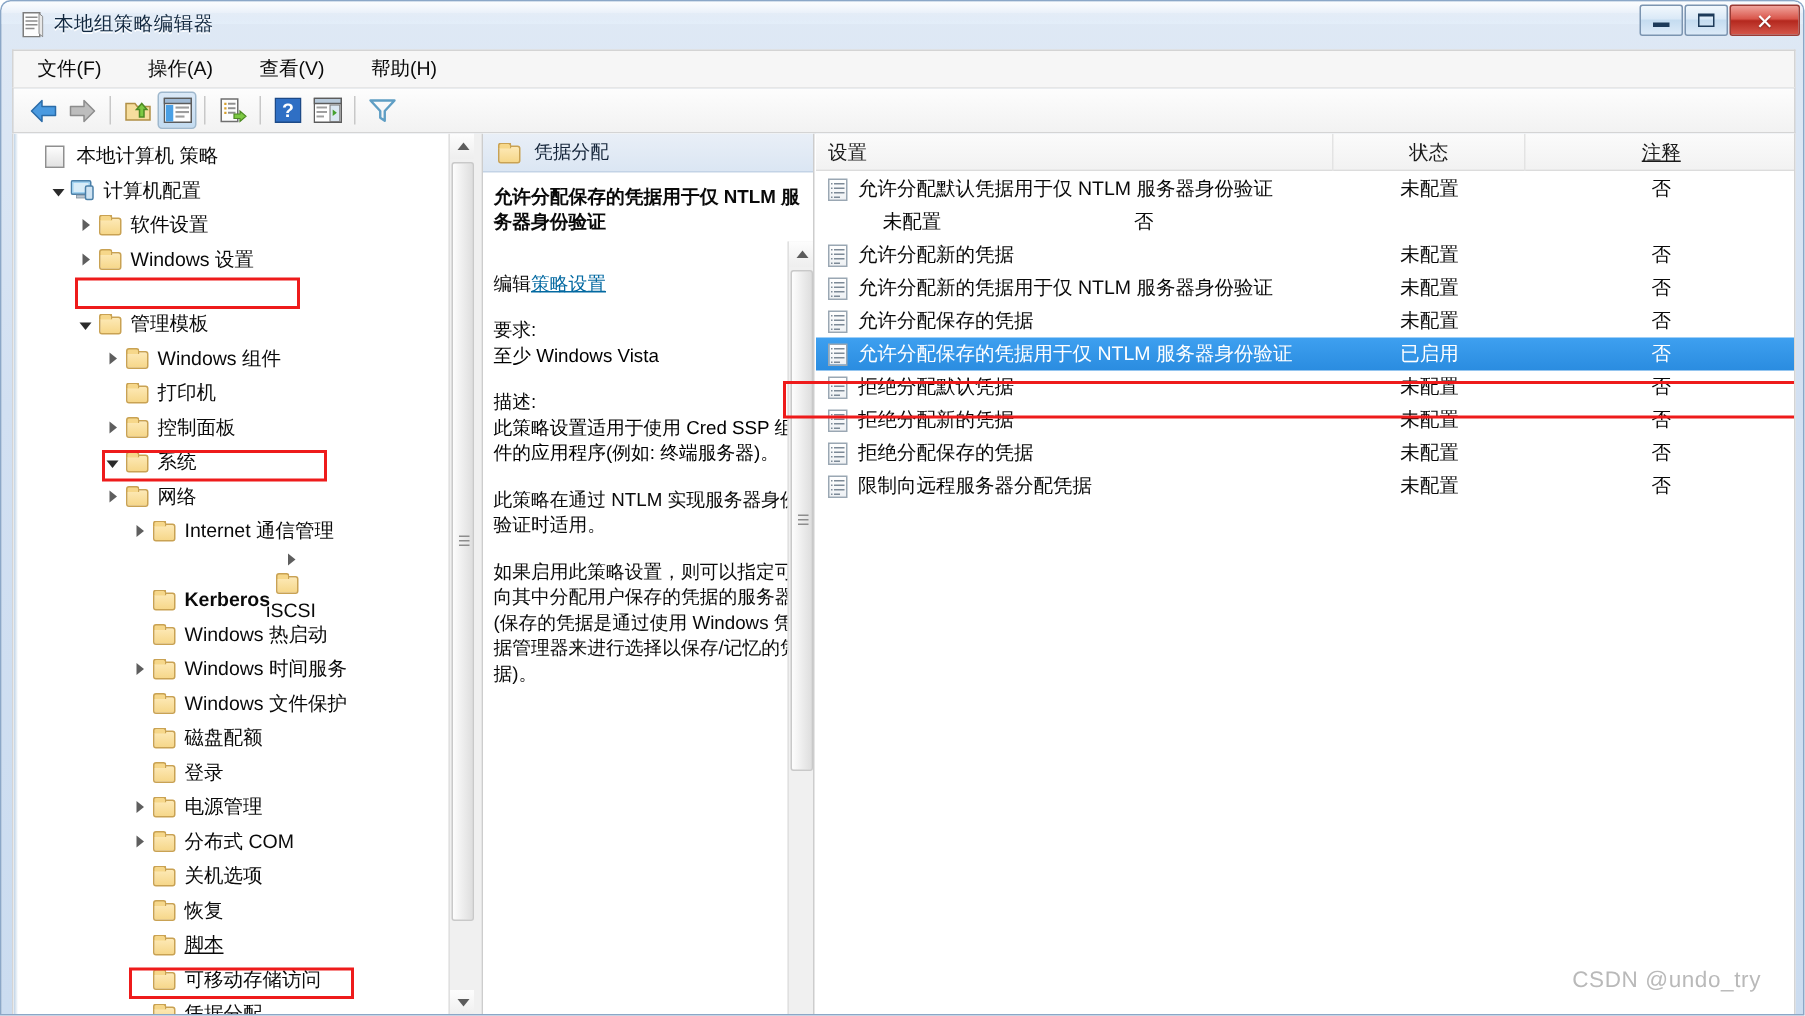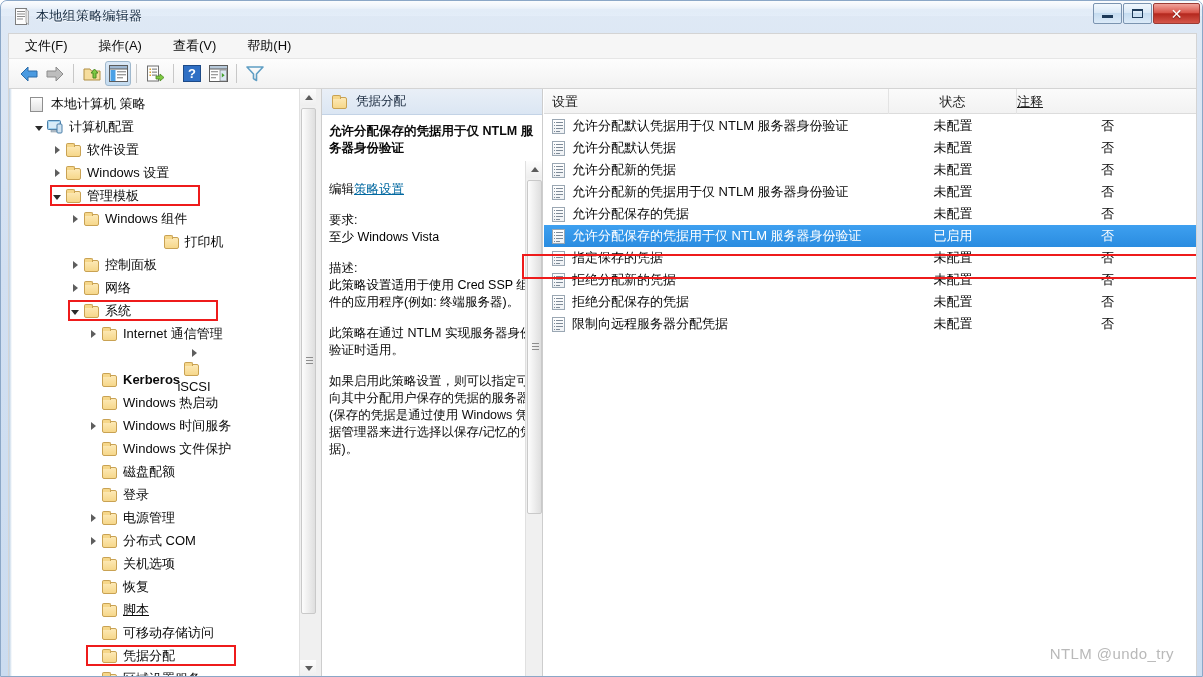--- a/index.html
+++ b/index.html
@@ -182,21 +182,21 @@
     background: linear-gradient(to bottom, #fbfbfb, #f2f2f2);
     border-bottom: 1px solid #dcdcdc;
     display: flex; align-items: center;
   }
   .col-h {
     font-size: 13px; color: #1a1a1a; height: 25px; line-height: 25px;
     border-right: 1px solid #e3e3e3; padding-left: 8px; position: relative;
   }
   .col-h.c-name { width: 345px; }
   .col-h.c-state { width: 128px; text-align: center; padding-left: 0; }
-  .col-h.c-comment { width: 181px; padding-left: 0; border-right: none; text-decoration: underline; }
+  .col-h.c-comment { width: 181px; text-align: center; padding-left: 0; border-right: none; text-decoration: underline; }
   #list-rows { position: absolute; left: 0; top: 26px; width: 654px; }
   .lrow { height: 22px; display: flex; align-items: center; font-size: 13px; color: #0a0a0a; }
   .lrow.selected { background: linear-gradient(to bottom, #3ea0f0, #2a8ce0); color: #ffffff; }
   .cell-name { width: 345px; display: flex; align-items: center; padding-left: 8px; white-space: nowrap; overflow: hidden; }
   .cell-state { width: 128px; text-align: center; }
   .cell-comment { width: 181px; text-align: center; }
   .policy-icon { flex: 0 0 14px; width: 14px; height: 15px; margin-right: 6px; position: relative; }
   .policy-icon .sheet {
     position: absolute; left: 0; top: 0; width: 13px; height: 15px;
     background: linear-gradient(to bottom, #ffffff, #eef1f4);
@@ -354,72 +354,72 @@
           </div>
           <div class="tree-row" style="padding-left: 36px;">
             <span class="twisty">
               <span class="arrow-c"></span>
             </span>
             <span class="t-icon">
               <span class="folder"></span>
             </span>
             <span>Windows 设置</span>
           </div>
-          <div class="tree-row" style="padding-left: 36px;">
+          <div class="tree-row" style="padding-left: 36px; margin-top: 20px;">
             <span class="twisty">
               <span class="arrow-o"></span>
             </span>
             <span class="t-icon">
               <span class="folder"></span>
             </span>
             <span>管理模板</span>
           </div>
           <div class="redbox" style="left: 37px; top: 93px; width: 150px; height: 21px;"></div>
           <div class="tree-row" style="padding-left: 54px;">
             <span class="twisty">
               <span class="arrow-c"></span>
             </span>
             <span class="t-icon">
               <span class="folder"></span>
             </span>
             <span>Windows 组件</span>
           </div>
-          <div class="tree-row" style="padding-left: 54px; justify-content: center;">
+          <div class="tree-row" style="padding-left: 54px;">
             <span class="twisty"></span>
             <span class="t-icon">
               <span class="folder"></span>
             </span>
             <span>打印机</span>
           </div>
           <div class="tree-row" style="padding-left: 54px;">
             <span class="twisty">
               <span class="arrow-c"></span>
             </span>
             <span class="t-icon">
               <span class="folder"></span>
             </span>
             <span>控制面板</span>
           </div>
           <div class="tree-row" style="padding-left: 54px;">
             <span class="twisty">
+              <span class="arrow-o"></span>
+            </span>
+            <span class="t-icon">
+              <span class="folder"></span>
+            </span>
+            <span>系统</span>
+          </div>
+          <div class="tree-row" style="padding-left: 54px;">
+            <span class="twisty">
               <span class="arrow-c"></span>
             </span>
             <span class="t-icon">
               <span class="folder"></span>
             </span>
             <span>网络</span>
-          </div>
-          <div class="tree-row" style="padding-left: 54px;">
-            <span class="twisty">
-              <span class="arrow-o"></span>
-            </span>
-            <span class="t-icon">
-              <span class="folder"></span>
-            </span>
-            <span>系统</span>
           </div>
           <div class="redbox" style="left: 55px; top: 208px; width: 150px; height: 21px;"></div>
           <div class="tree-row" style="padding-left: 72px;">
             <span class="twisty">
               <span class="arrow-c"></span>
             </span>
             <span class="t-icon">
               <span class="folder"></span>
             </span>
             <span>Internet 通信管理</span>
@@ -612,34 +612,20 @@
                 <span class="bar" style="top:9px"></span>
                 <span class="dot" style="top:12px"></span>
                 <span class="bar" style="top:12px;width:4px"></span>
               </span>
               <span>允许分配默认凭据用于仅 NTLM 服务器身份验证</span>
             </div>
             <div class="cell-state">未配置</div>
             <div class="cell-comment">否</div>
           </div>
           <div class="lrow">
-            <div class="cell-name">
-              <span class="policy-icon">
-                <span class="sheet"></span>
-                <span class="dot" style="top:3px"></span>
-                <span class="bar" style="top:3px"></span>
-                <span class="dot" style="top:6px"></span>
-                <span class="bar" style="top:6px"></span>
-                <span class="dot" style="top:9px"></span>
-                <span class="bar" style="top:9px"></span>
-                <span class="dot" style="top:12px"></span>
-                <span class="bar" style="top:12px;width:4px"></span>
-              </span>
-              <span>允许分配默认凭据</span>
-            </div>
             <div class="cell-state">未配置</div>
             <div class="cell-comment">否</div>
           </div>
           <div class="lrow">
             <div class="cell-name">
               <span class="policy-icon">
                 <span class="sheet"></span>
                 <span class="dot" style="top:3px"></span>
                 <span class="bar" style="top:3px"></span>
                 <span class="dot" style="top:6px"></span>
@@ -714,21 +700,21 @@
                 <span class="sheet"></span>
                 <span class="dot" style="top:3px"></span>
                 <span class="bar" style="top:3px"></span>
                 <span class="dot" style="top:6px"></span>
                 <span class="bar" style="top:6px"></span>
                 <span class="dot" style="top:9px"></span>
                 <span class="bar" style="top:9px"></span>
                 <span class="dot" style="top:12px"></span>
                 <span class="bar" style="top:12px;width:4px"></span>
               </span>
-              <span>指定保存的凭据</span>
+              <span>拒绝分配默认凭据</span>
             </div>
             <div class="cell-state">未配置</div>
             <div class="cell-comment">否</div>
           </div>
           <div class="lrow">
             <div class="cell-name">
               <span class="policy-icon">
                 <span class="sheet"></span>
                 <span class="dot" style="top:3px"></span>
                 <span class="bar" style="top:3px"></span>
@@ -778,15 +764,15 @@
               <span>限制向远程服务器分配凭据</span>
             </div>
             <div class="cell-state">未配置</div>
             <div class="cell-comment">否</div>
           </div>
         </div>
     </div>
 
     <div class="redbox" style="left:513px; top:165px; width:678px; height:25px;"></div>
 
-    <div id="watermark">NTLM @undo_try</div>
+    <div id="watermark">CSDN @undo_try</div>
   </div>
 </div>
 
 </body></html>

